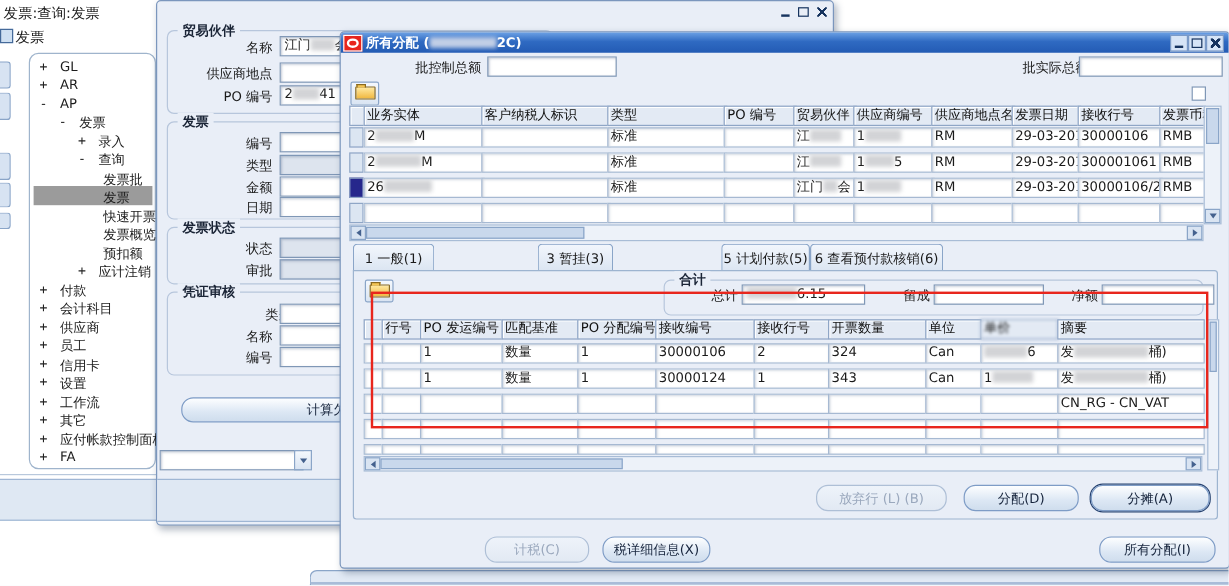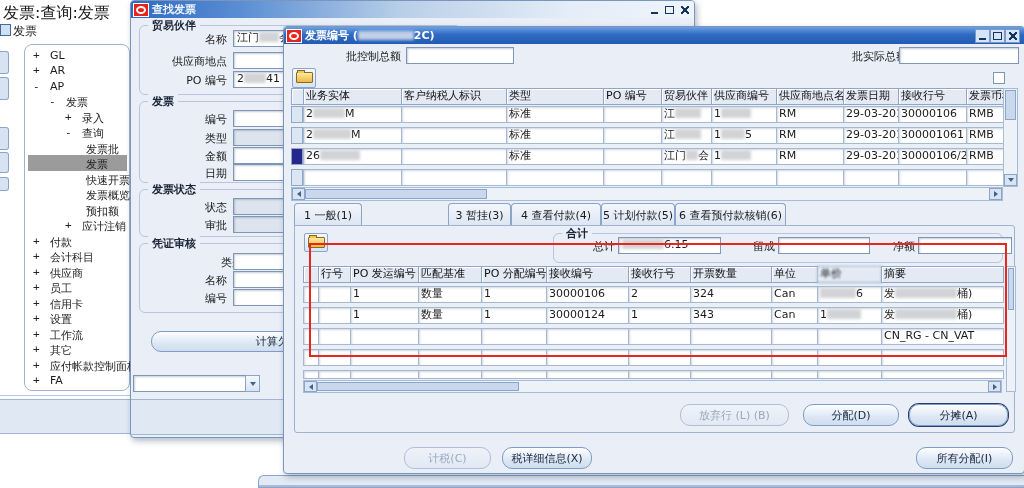--- a/index.html
+++ b/index.html
@@ -80,21 +80,21 @@
   .minib{position:absolute;left:0;width:8px;background:#d7e3f2;border:1px solid #8aa5c8;border-left:none;
          border-radius:0 3px 3px 0;}
   .band{position:absolute;background:#dfe8f3;border-top:1px solid #9fb6d4;border-bottom:1px solid #9fb6d4;}
   .redbox{position:absolute;border:2px solid #e8261d;z-index:40;pointer-events:none;}
 </style>
 </head>
 <body>
 
 <div class="screen">
 
-  <div class="lbl" style="left:3px;top:3px;font-size:16px">发票:查询:发票</div>
+  <div class="lbl" style="left:3px;top:3px;font-size:12px">发票:查询:发票</div>
   <div class="abs" style="left:0;top:24px;width:9px;height:10px;background:#cfe0f2;border:1px solid #456a9a"></div>
   <div class="lbl" style="left:13px;top:23px;font-size:12px">发票</div>
 
   <div class="minib" style="top:51px;height:21px"></div>
   <div class="minib" style="top:77px;height:21px"></div>
   <div class="minib" style="top:127px;height:21px"></div>
   <div class="minib" style="top:152px;height:19px"></div>
   <div class="minib" style="top:177px;height:12px"></div>
 
   <div class="abs" style="left:24px;top:44px;width:104px;height:345px;background:#fff;border:1px solid #9fb4cc;border-radius:8px"></div>
@@ -185,26 +185,20 @@
     </div>
 
   <div class="abs" style="left:0;top:395px;width:131px;height:1px;background:#b8c8dc"></div>
   <div class="band" style="left:0;top:399px;width:131px;height:33px"></div>
 
   <div class="abs" style="left:258px;top:475px;width:766px;height:13px;background:#e2eaf5;border:1px solid #8aa5c8;border-right:none;border-radius:6px 0 0 0;box-sizing:border-box;z-index:5">
     <div class="abs" style="left:0;top:9px;right:0;height:2px;background:#a8bcd8"></div>
   </div>
 
   <div class="win" style="left:130px;top:0;width:563px;height:436px;z-index:10">
-    <div class="tb fade">
-      <span class="ologo">
-          <span></span>
-        </span>
-      <span style="color:#eaf2fc">查找发票</span>
-    </div>
     <div class="wctl flat" style="right:33px;top:3px">
         <span class="g-min"></span>
       </div>
     <div class="wctl flat" style="right:18px;top:3px">
         <span class="g-max"></span>
       </div>
     <div class="wctl flat" style="right:3px;top:3px">
         <span class="g-x"></span>
       </div>
 
@@ -255,21 +249,21 @@
         <span class="tri-d"></span>
       </div>
     <div class="band" style="left:0;top:398px;width:561px;height:34px"></div>
   </div>
 
   <div class="win" style="left:283px;top:26px;width:740px;height:446px;z-index:20">
     <div class="tb">
       <span class="ologo">
           <span></span>
         </span>
-      <span>发票编号 (</span>
+      <span>所有分配 (</span>
       <span class="rd light" style="width:56px;height:9px"></span>
       <span>2C)</span>
     </div>
     <div class="wctl" style="right:34px;top:2px">
         <span class="g-min"></span>
       </div>
     <div class="wctl" style="right:19px;top:2px">
         <span class="g-max"></span>
       </div>
     <div class="wctl" style="right:4px;top:2px">
@@ -357,21 +351,20 @@
           <span class="tri-l"></span>
         </div>
       <div class="sthumb" style="left:13px;top:1px;width:180px;height:8px"></div>
       <div class="sbtn" style="right:0;top:0;height:10px">
           <span class="tri-r"></span>
         </div>
     </div>
 
     <div class="tab" style="left:10px;top:176px;width:66px;height:22px">1 一般(1)</div>
     <div class="tab" style="left:164px;top:176px;width:61px;height:22px">3 暂挂(3)</div>
-    <div class="tab" style="left:227px;top:176px;width:88px;height:22px">4 查看付款(4)</div>
     <div class="tab" style="left:317px;top:176px;width:72px;height:22px">5 计划付款(5)</div>
     <div class="tab" style="left:391px;top:176px;width:109px;height:22px">6 查看预付款核销(6)</div>
 
     <div class="abs" style="left:10px;top:198px;width:721px;height:208px;background:#e9eef7;border:1px solid #9db4d0;border-radius:0 3px 3px 3px;box-sizing:border-box">
       <div class="iconbtn" style="left:9px;top:7px;width:22px;height:17px">
           <span class="folder"></span>
         </div>
 
       <div class="grp" style="left:258px;top:7px;width:448px;height:28px">
         <span class="glab" style="background:#e9eef7">合计</span>

